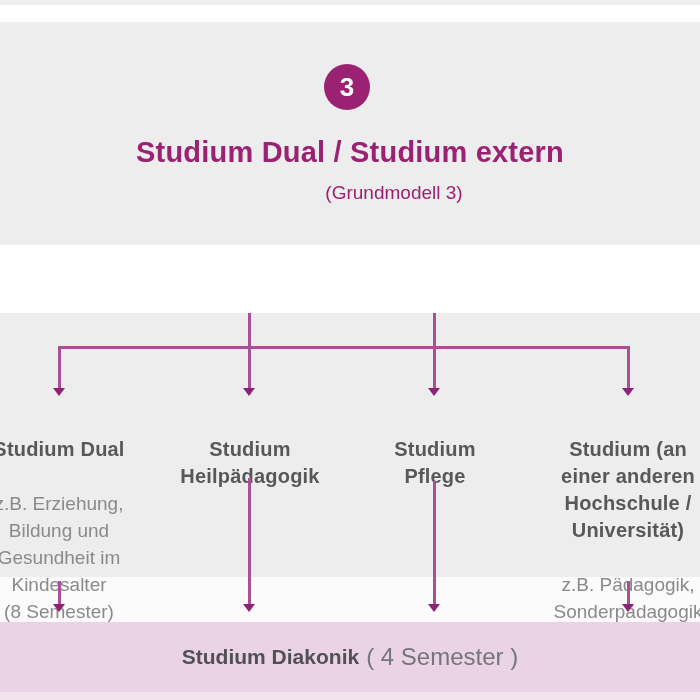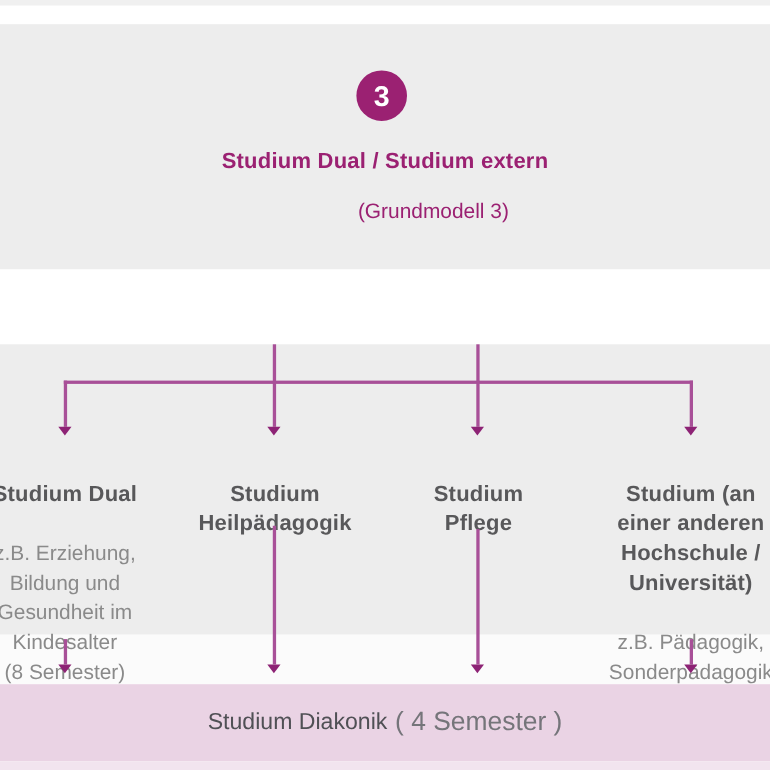--- a/index.html
+++ b/index.html
@@ -10,21 +10,21 @@
   .top-strip{position:absolute;left:0;top:0;width:700px;height:5px;background:#f0f0f0;}
   .panel{position:absolute;left:0;width:700px;background:#ededed;}
   .header-panel{top:22px;height:223px;}
   .badge{
     position:absolute;left:324px;top:42px;width:46px;height:46px;border-radius:50%;
     background:#9b2172;color:#ffffff;display:flex;align-items:center;justify-content:center;
     font-size:26px;font-weight:bold;
   }
   .title{
     position:absolute;left:0;top:114px;width:700px;text-align:center;
-    color:#9b2172;font-size:20px;font-weight:bold;letter-spacing:.2px;
+    color:#9b2172;font-size:29px;font-weight:bold;letter-spacing:.2px;
   }
   .subtitle{
     position:absolute;left:0;top:160px;width:700px;text-align:center;
     color:#9b2172;font-size:19px;padding-left:44px;
   }
   .seminar-band{position:absolute;left:0;top:245px;width:700px;height:68px;background:#ffffff;}
   .seminar-text{
     position:absolute;left:84px;top:270px;display:flex;gap:7px;align-items:baseline;
     font-size:21px;white-space:nowrap;
   }
@@ -43,21 +43,21 @@
   .branch{
     position:absolute;top:409px;width:240px;text-align:center;
     line-height:27px;white-space:pre-line;
   }
   .branch-title{font-size:20px;font-weight:bold;color:#58585a;letter-spacing:.2px;}
   .branch-details{font-size:19px;color:#8a8a8a;}
   .footer-bar{
     position:absolute;left:0;top:622px;width:700px;height:70px;background:#ead3e4;
     display:flex;align-items:center;justify-content:center;gap:7px;white-space:nowrap;
   }
-  .footer-label{font-size:21px;font-weight:normal;color:#505055;}
+  .footer-label{font-size:21px;font-weight:bold;color:#505055;}
   .footer-duration{font-size:24px;color:#75757a;}
   .bottom-strip{position:absolute;left:0;top:692px;width:700px;height:8px;background:#f2e4ef;}
 </style>
 </head>
 <body>
 
 <div class="page">
 
   <div class="top-strip"></div>
 

